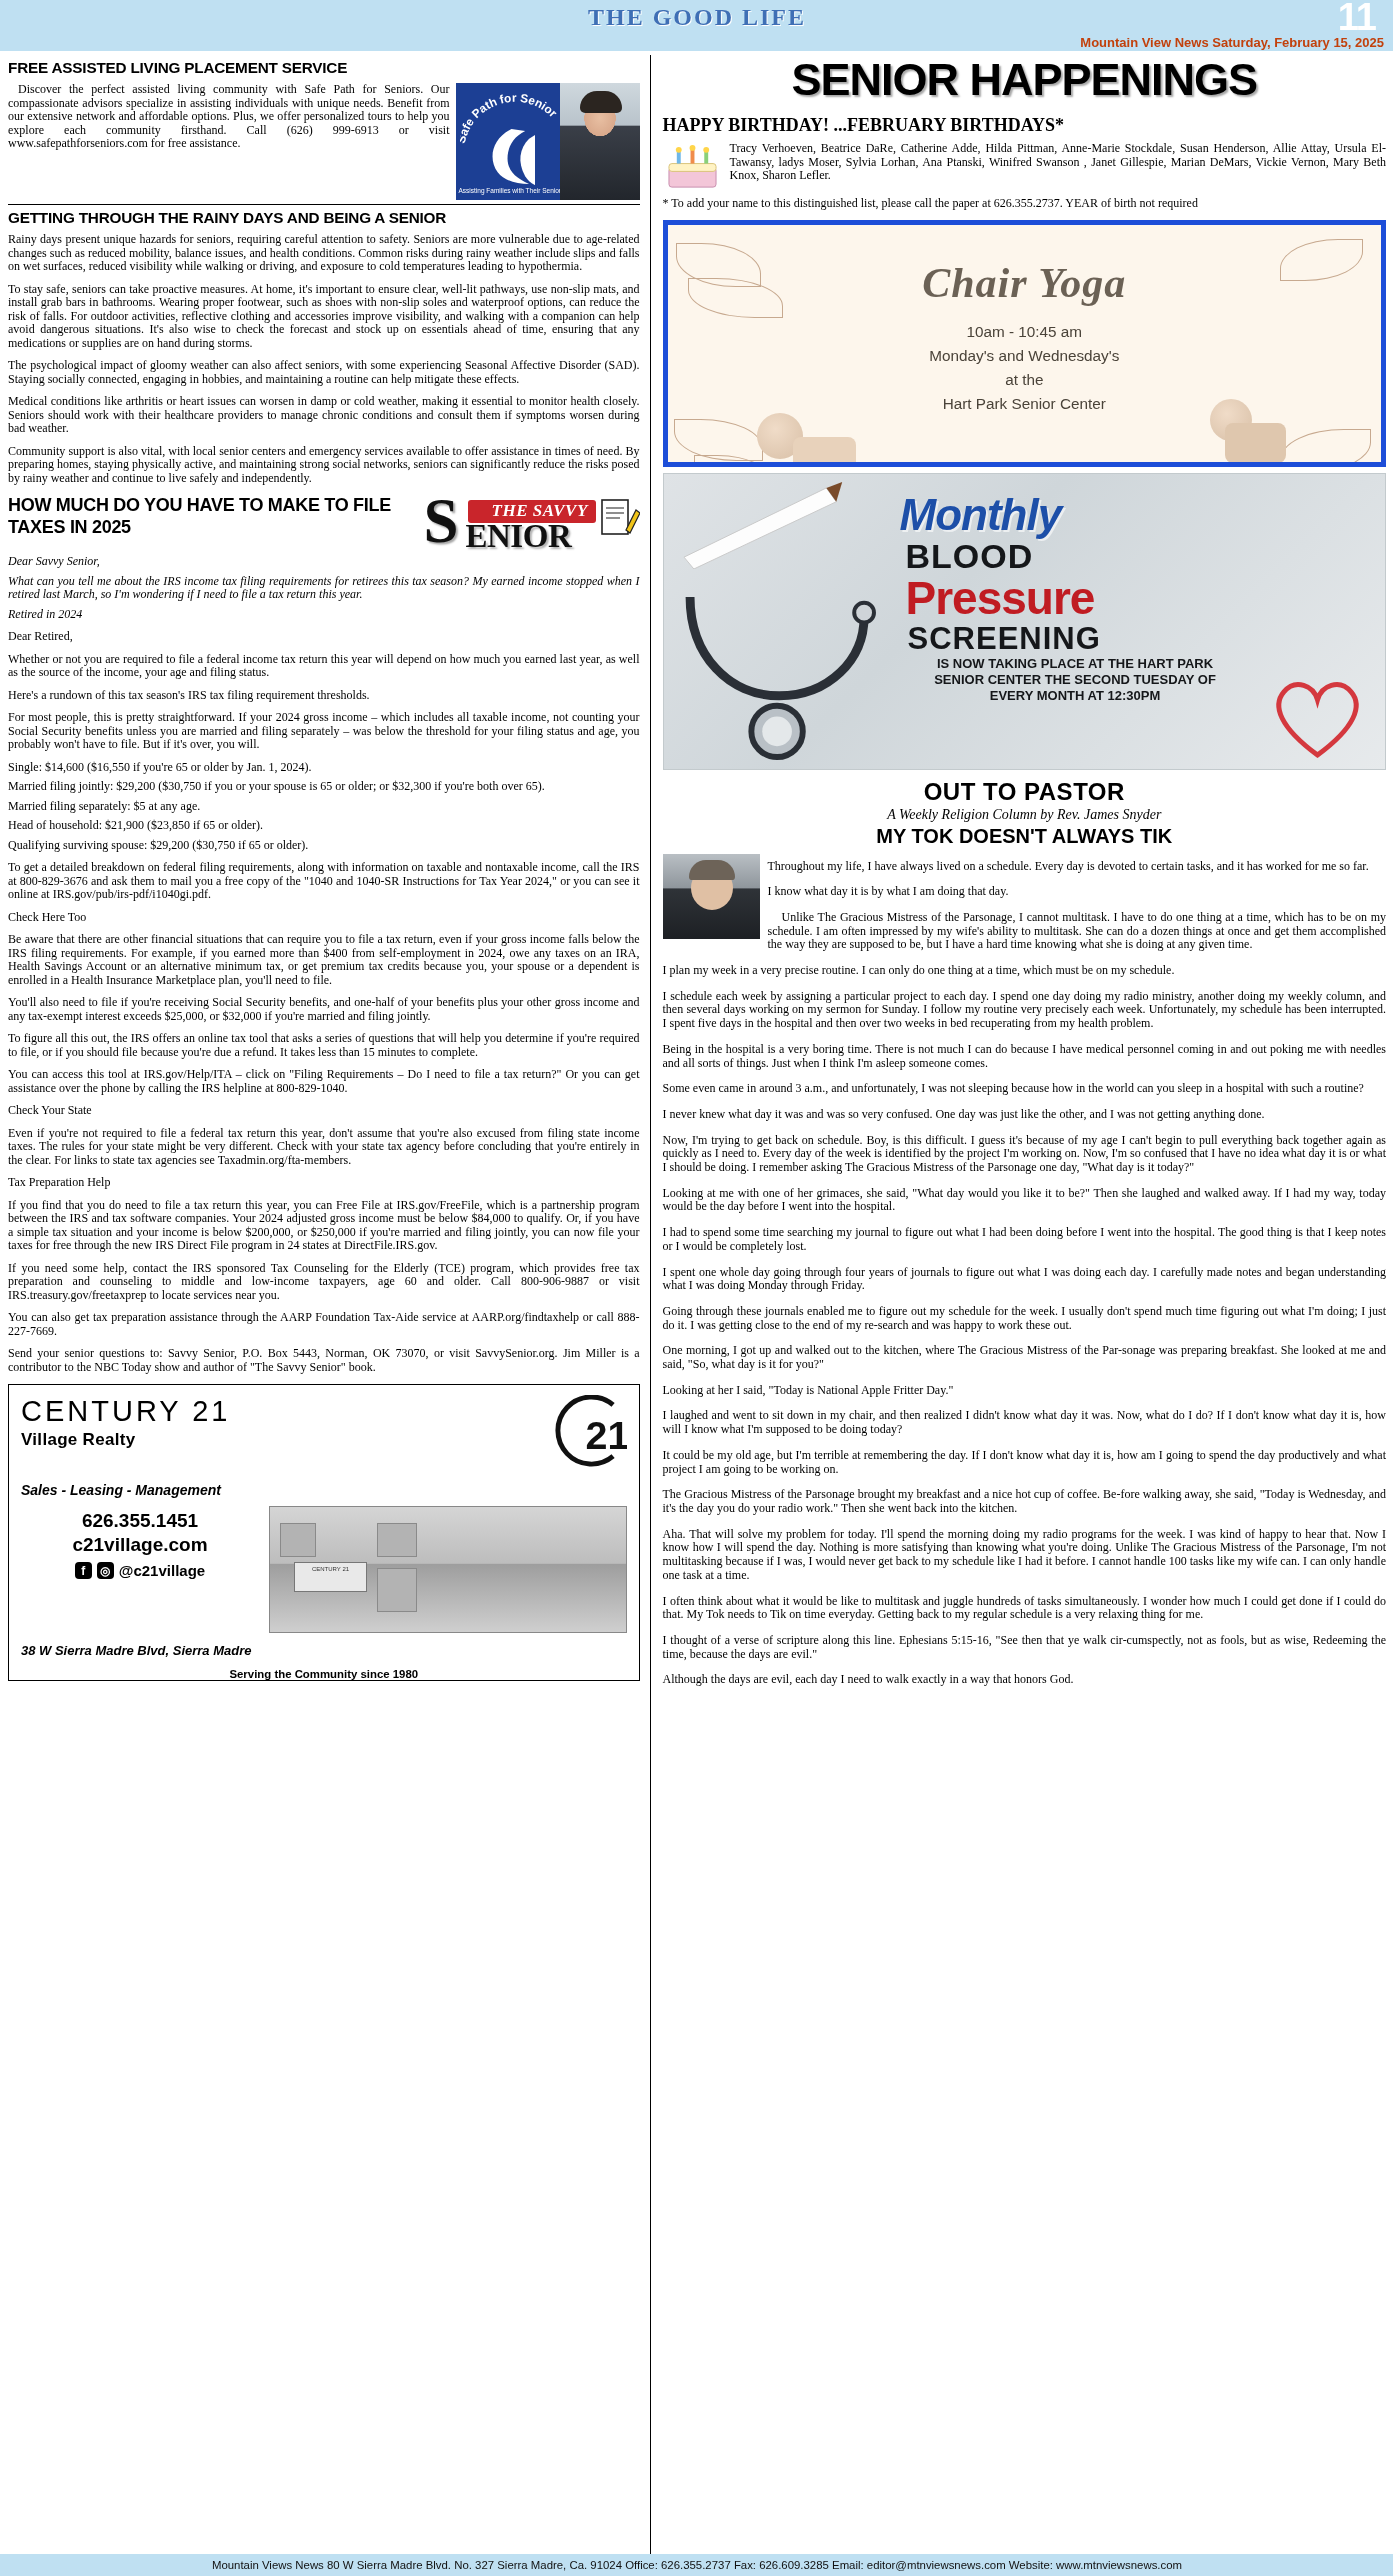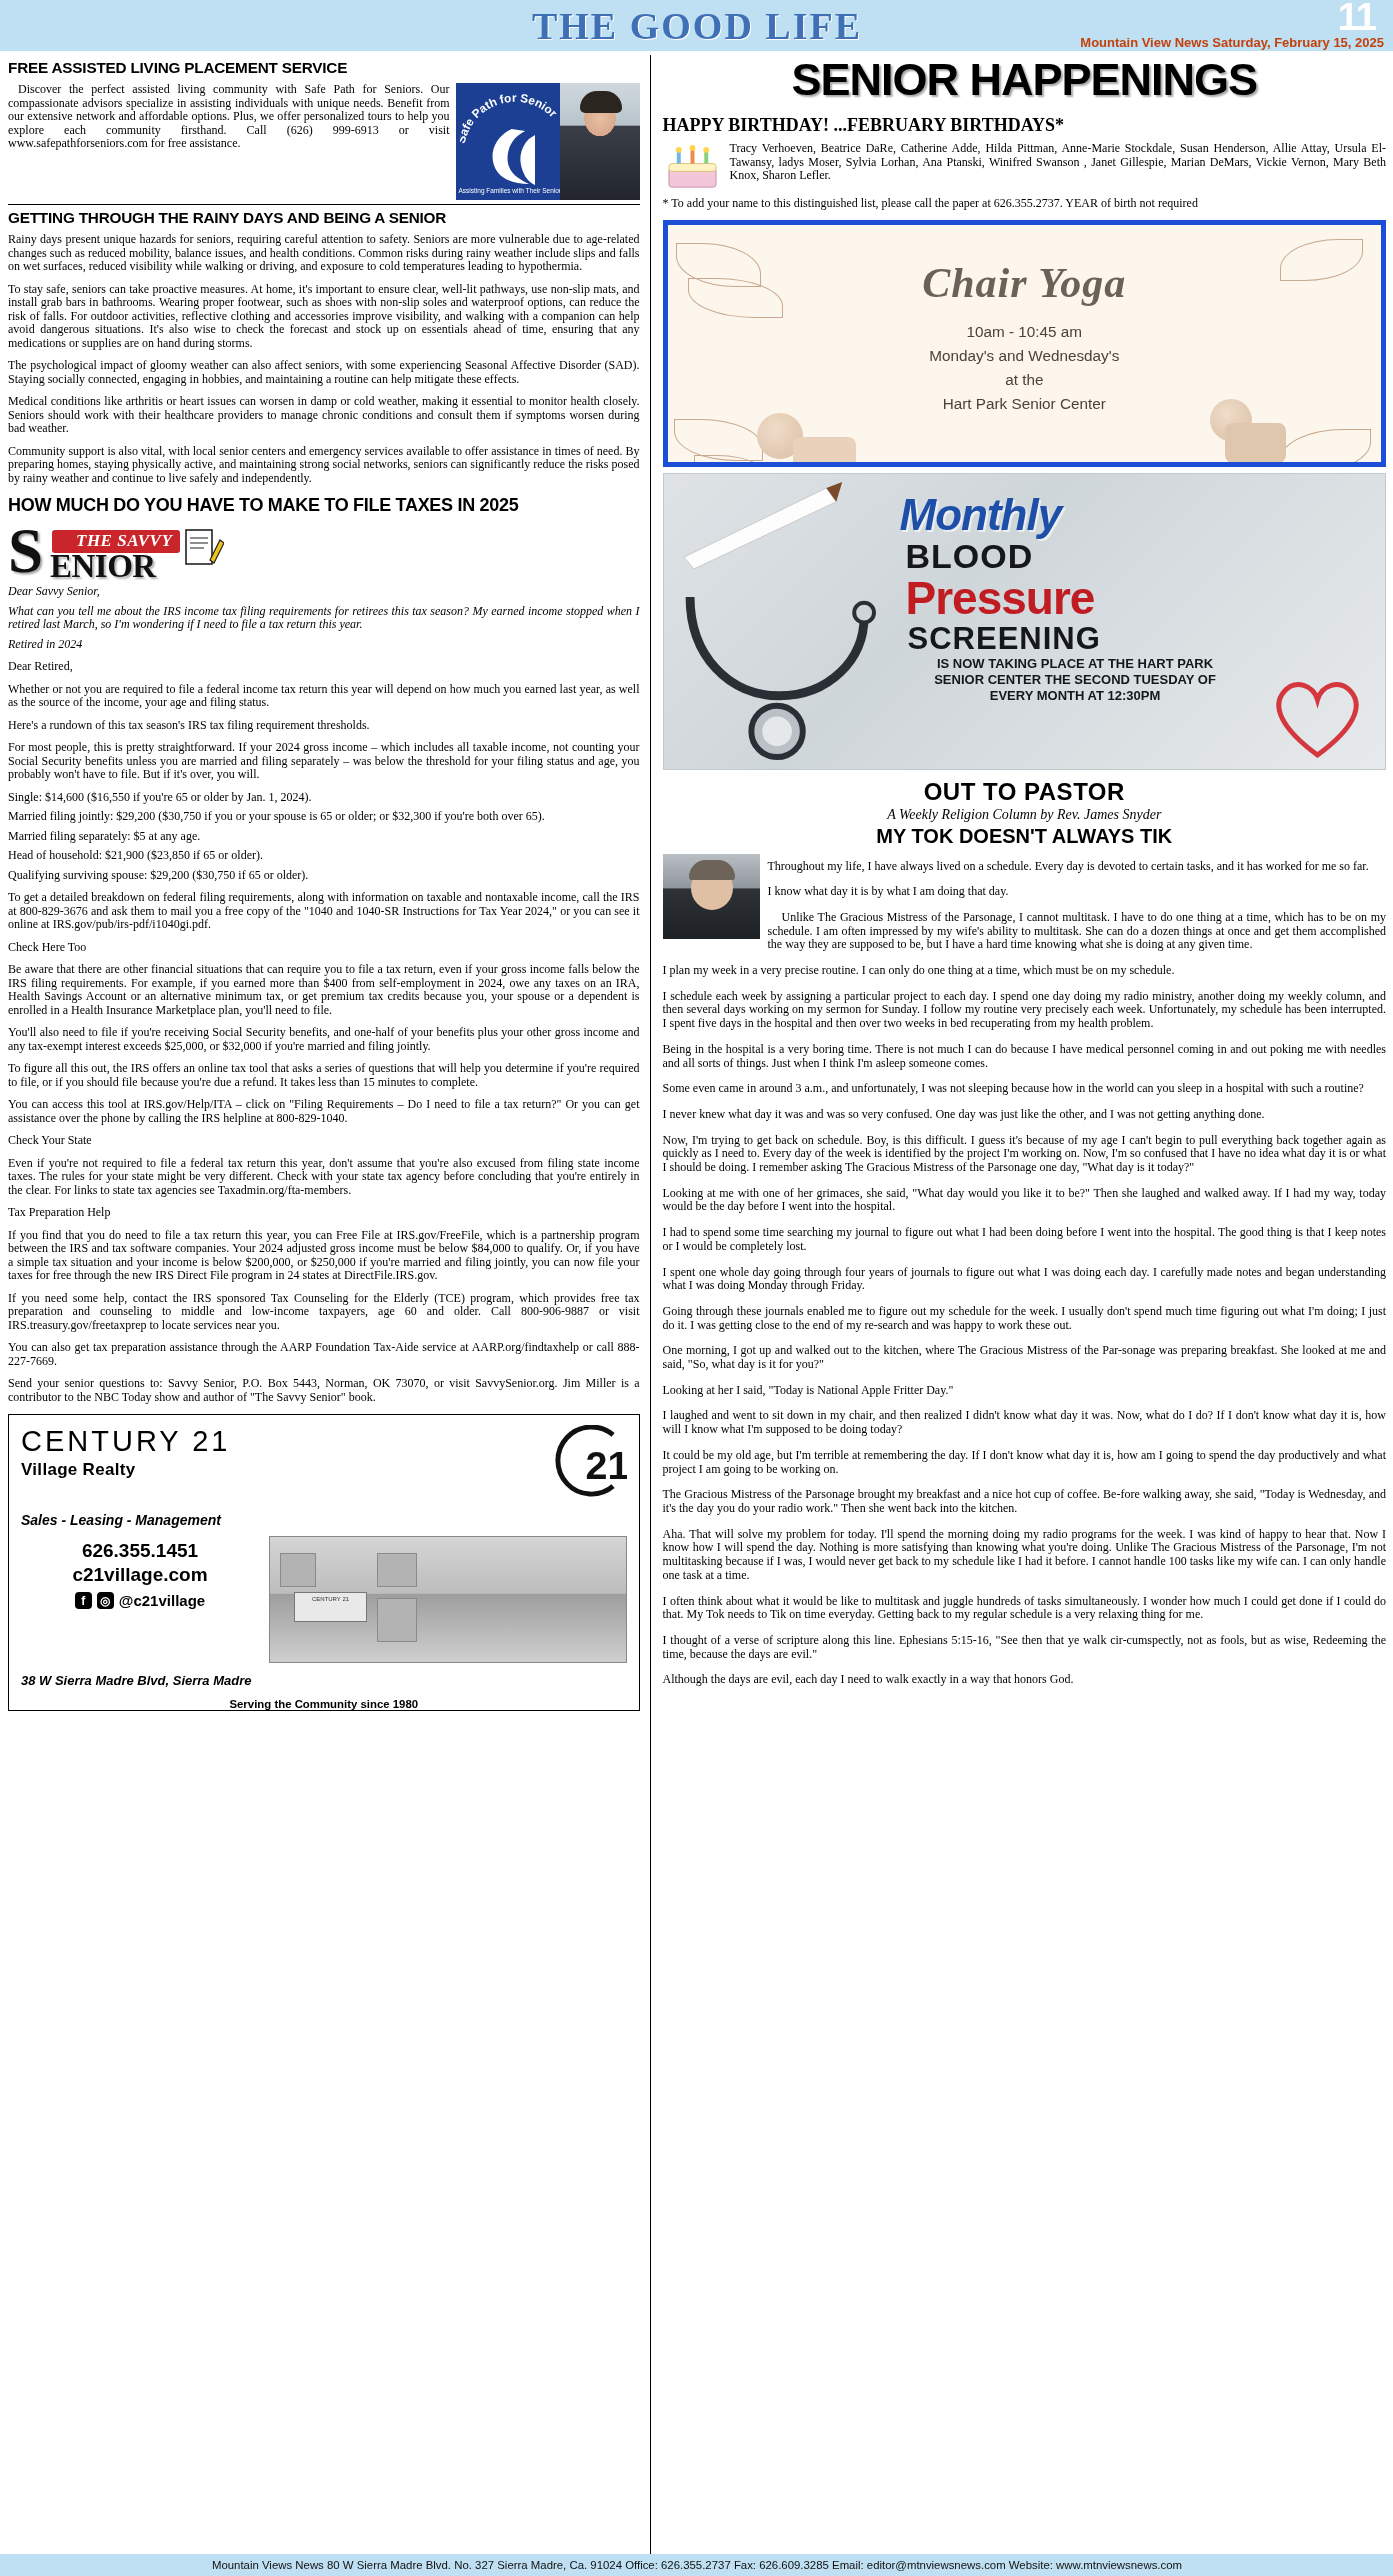--- a/index.html
+++ b/index.html
@@ -17,21 +17,21 @@
   .masthead{
     position:relative;
     height:51px;
     background:#bfe0f2;
     border-bottom:1px solid #bfe0f2;
   }
   .masthead-title{
     position:absolute; left:0; right:0; top:4px;
     text-align:center;
     font-family:"Liberation Serif", serif;
-    font-size:38px;
+    font-size:24px;
     font-weight:700;
     letter-spacing:2px;
     color:#3f6fb5;
     text-shadow:1px 1px 0 #ffffff;
   }
   .masthead-page{
     position:absolute; right:18px; top:-4px;
     font-family:"Liberation Sans", sans-serif;
     font-size:38px; font-weight:700; color:#ffffff;
     letter-spacing:-1px;
@@ -97,21 +97,21 @@
       radial-gradient(ellipse 26px 30px at 50% 30%, #e8bfa2 0%, #d9a98c 60%, rgba(0,0,0,0) 61%),
       linear-gradient(#cfd8de 0%, #b9c3cb 36%, #3a3f48 37%, #22262c 100%);
     position:relative; overflow:hidden;
   }
   .sp-photo:after{
     content:""; position:absolute; left:20px; top:8px; width:42px; height:22px;
     background:#2b2520; border-radius:20px 20px 6px 6px;
   }
 
   
-  .savvy-row{ display:flex; align-items:flex-start; gap:8px; margin-top:4px;flex-direction:column;}
+  .savvy-row{ display:flex; align-items:flex-start; gap:20px; margin-top:4px;}
   .savvy-head{
     flex:1;
     font-family:"Liberation Sans", sans-serif;
     font-weight:700; font-size:18px; line-height:22px; letter-spacing:-0.3px;
   }
   .savvy-logo{
     width:216px; height:61px; position:relative;
   }
   .ss-S{
     position:absolute; left:0; top:-4px;

